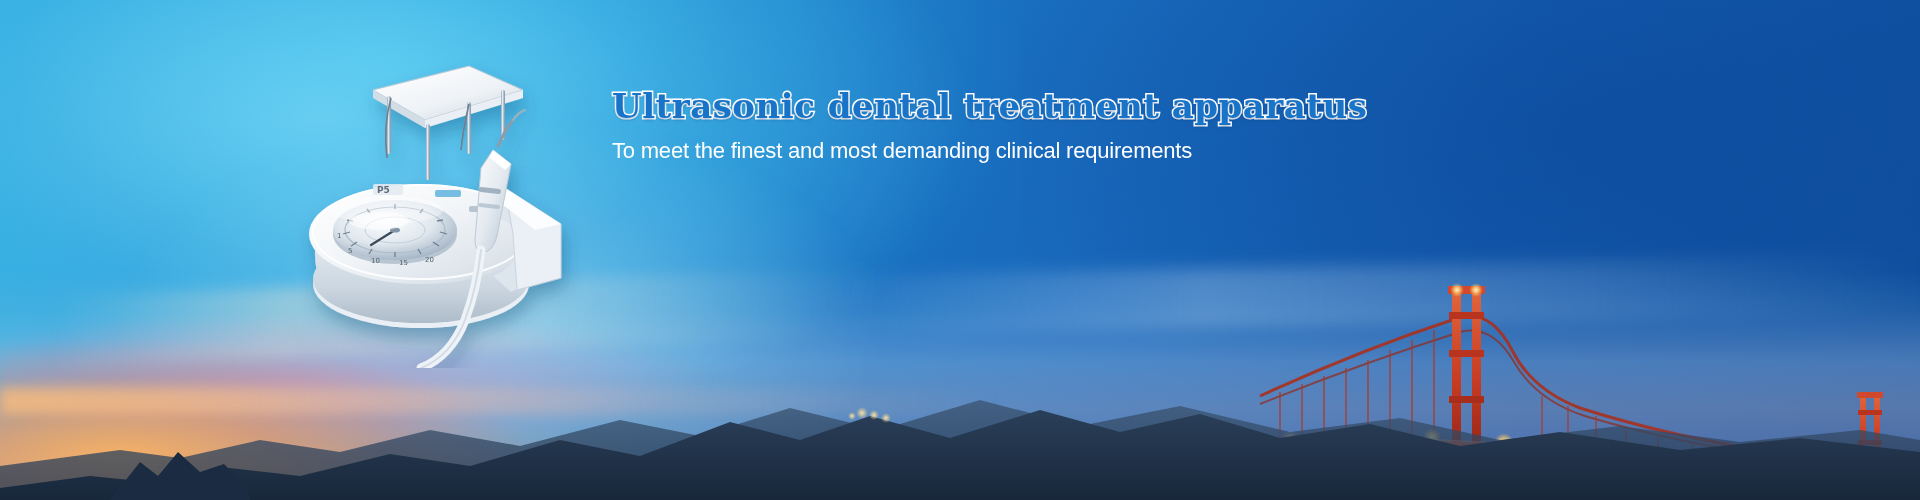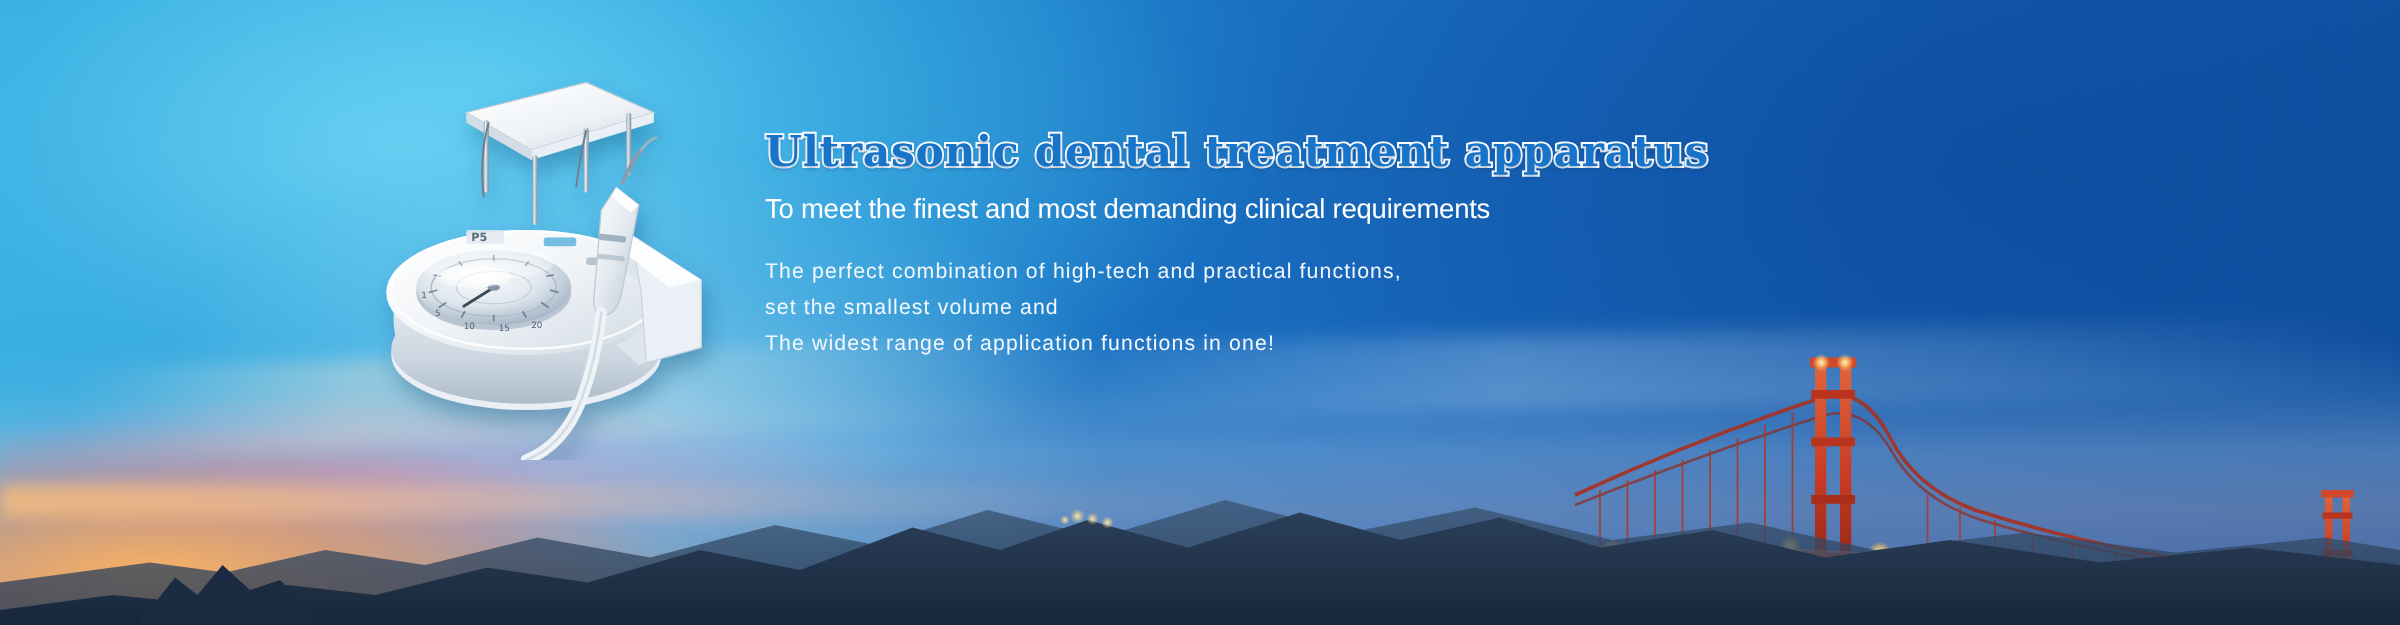--- a/index.html
+++ b/index.html
@@ -96,21 +96,21 @@
   .copy{
     position:absolute;left:612px;top:86px;width:720px;
   }
   .title{
     font-family:"DejaVu Serif", serif;
     font-weight:bold;
     font-size:34px;
     line-height:40px;
     letter-spacing:0.5px;
     color:#1874c8;
-    margin:16px 0 8px 0;
+    margin:0 0 8px 0;
     white-space:nowrap;
     -webkit-text-stroke:3px #ffffff;
     paint-order:stroke fill;
     text-shadow:0 2px 3px rgba(0,40,90,0.28);
   }
   .subtitle{
     font-family:"Liberation Sans", sans-serif;
     font-weight:400;
     font-size:22px;
     line-height:34px;
@@ -406,20 +406,15 @@
         <ellipse cx="132" cy="172" rx="56" ry="14" fill="#ffffff" opacity="0.35"></ellipse>
       </g>
     </svg>
   </div>
 
   <div class="copy">
     <h1 class="title">Ultrasonic dental treatment apparatus</h1>
 
     <h2 class="subtitle">To meet the finest and most demanding clinical requirements</h2>
 
-    <div class="body-lines">
-      <div>The perfect combination of high-tech and practical functions,</div>
-      <div>set the smallest volume and</div>
-      <div>The widest range of application functions in one!</div>
-    </div>
   </div>
 
 </div>
 
 </body></html>

